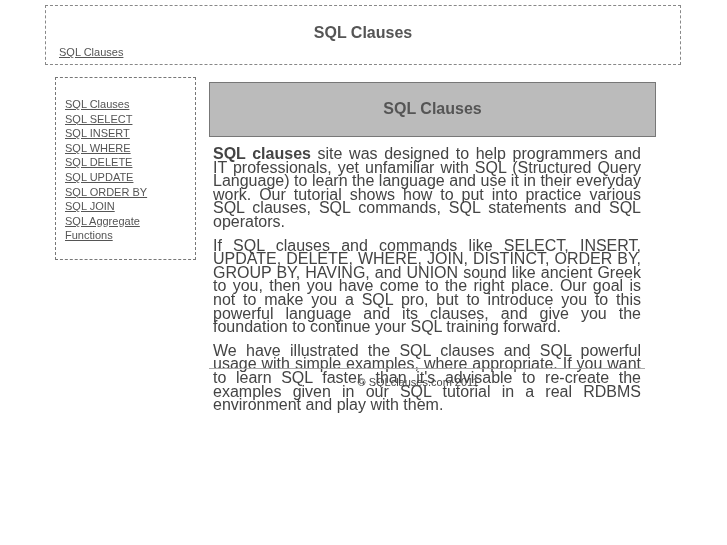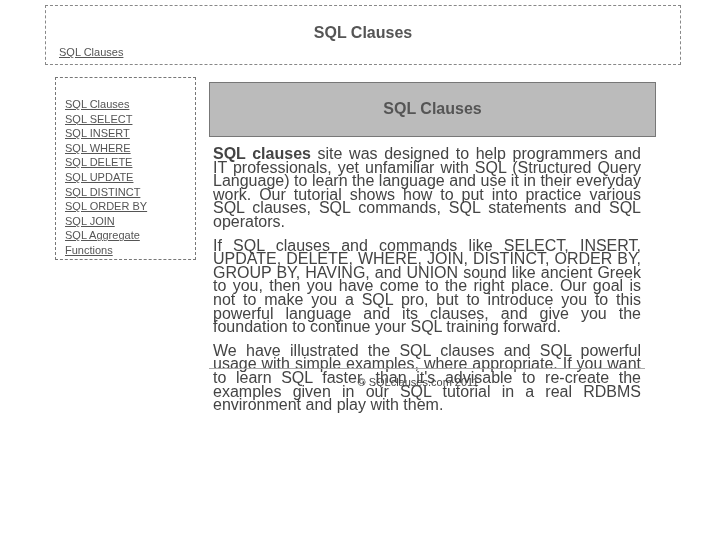--- a/index.html
+++ b/index.html
@@ -25,21 +25,20 @@
   <a class="header-link" href="#">SQL Clauses</a>
 </div>
 
 <div class="sidebar">
   <a href="#">SQL Clauses</a>
   <a href="#">SQL SELECT</a>
   <a href="#">SQL INSERT</a>
   <a href="#">SQL WHERE</a>
   <a href="#">SQL DELETE</a>
   <a href="#">SQL UPDATE</a>
-  <a href="#">SQL DISTINCT</a>
   <a href="#">SQL ORDER BY</a>
   <a href="#">SQL JOIN </a>
   <a href="#">SQL Aggregate</a>
   <a href="#">Functions</a>
 </div>
 
 <div class="banner">
   <div class="banner-title">SQL Clauses</div>
 </div>
 

